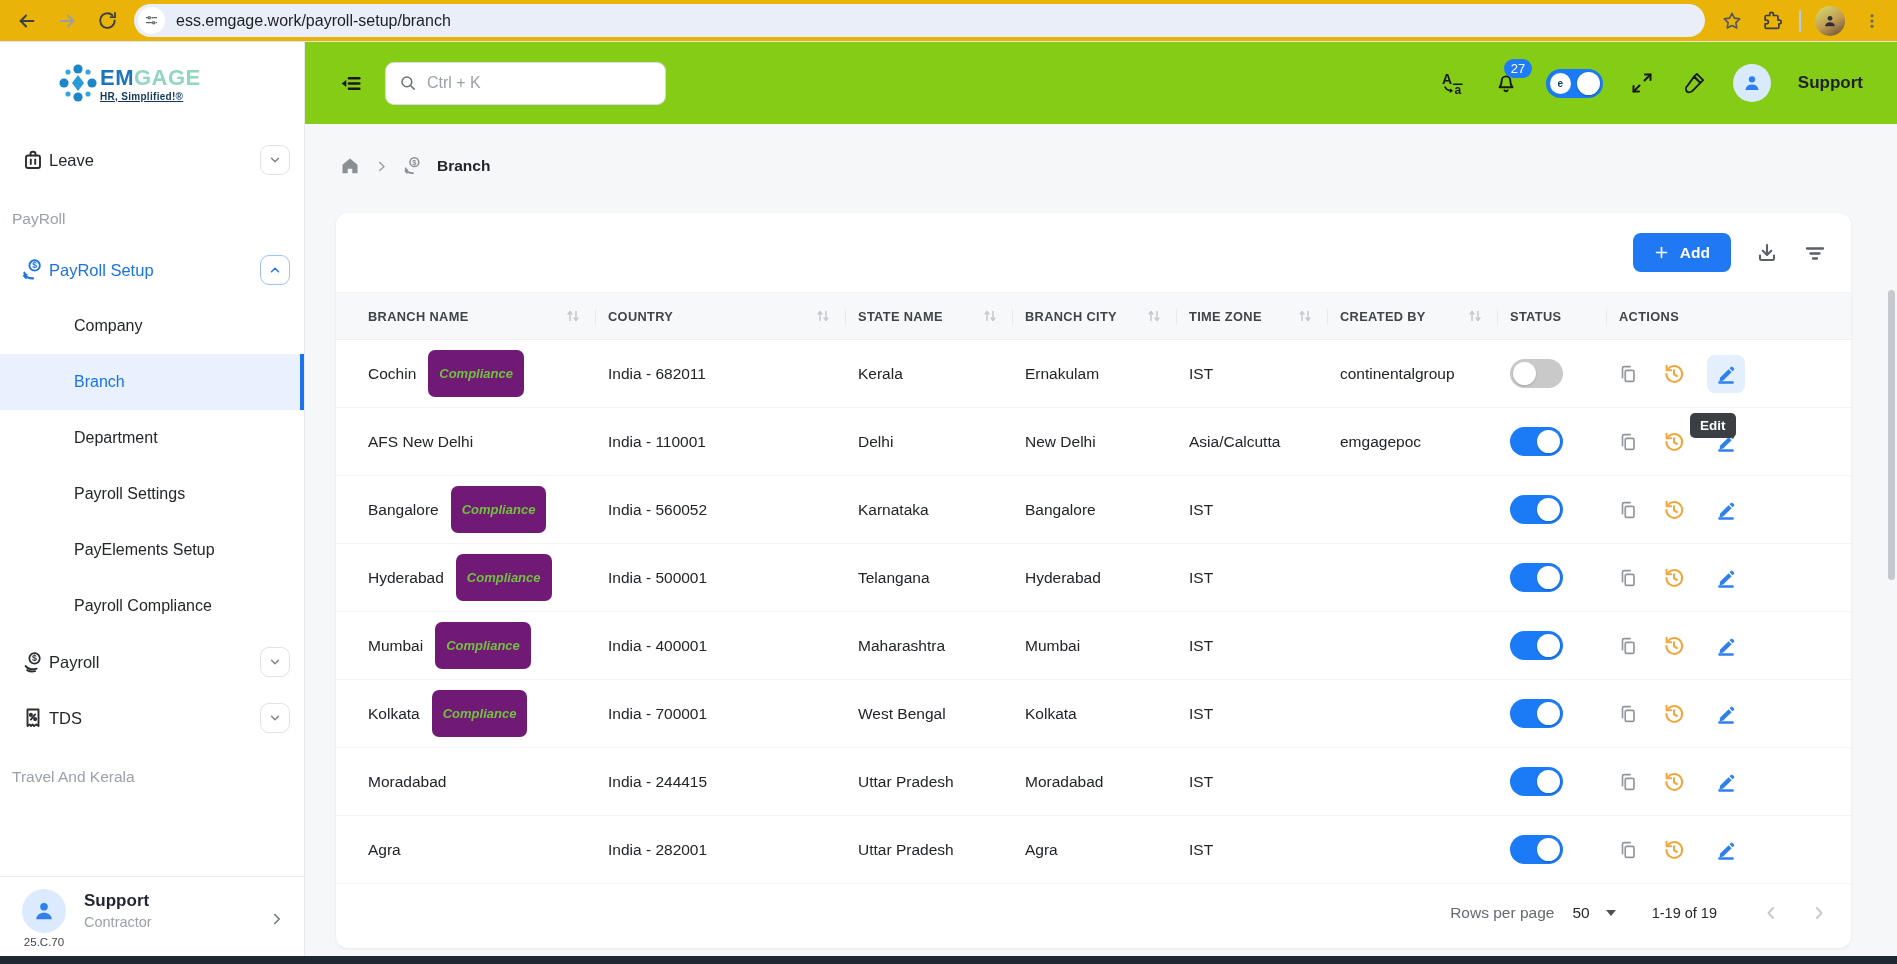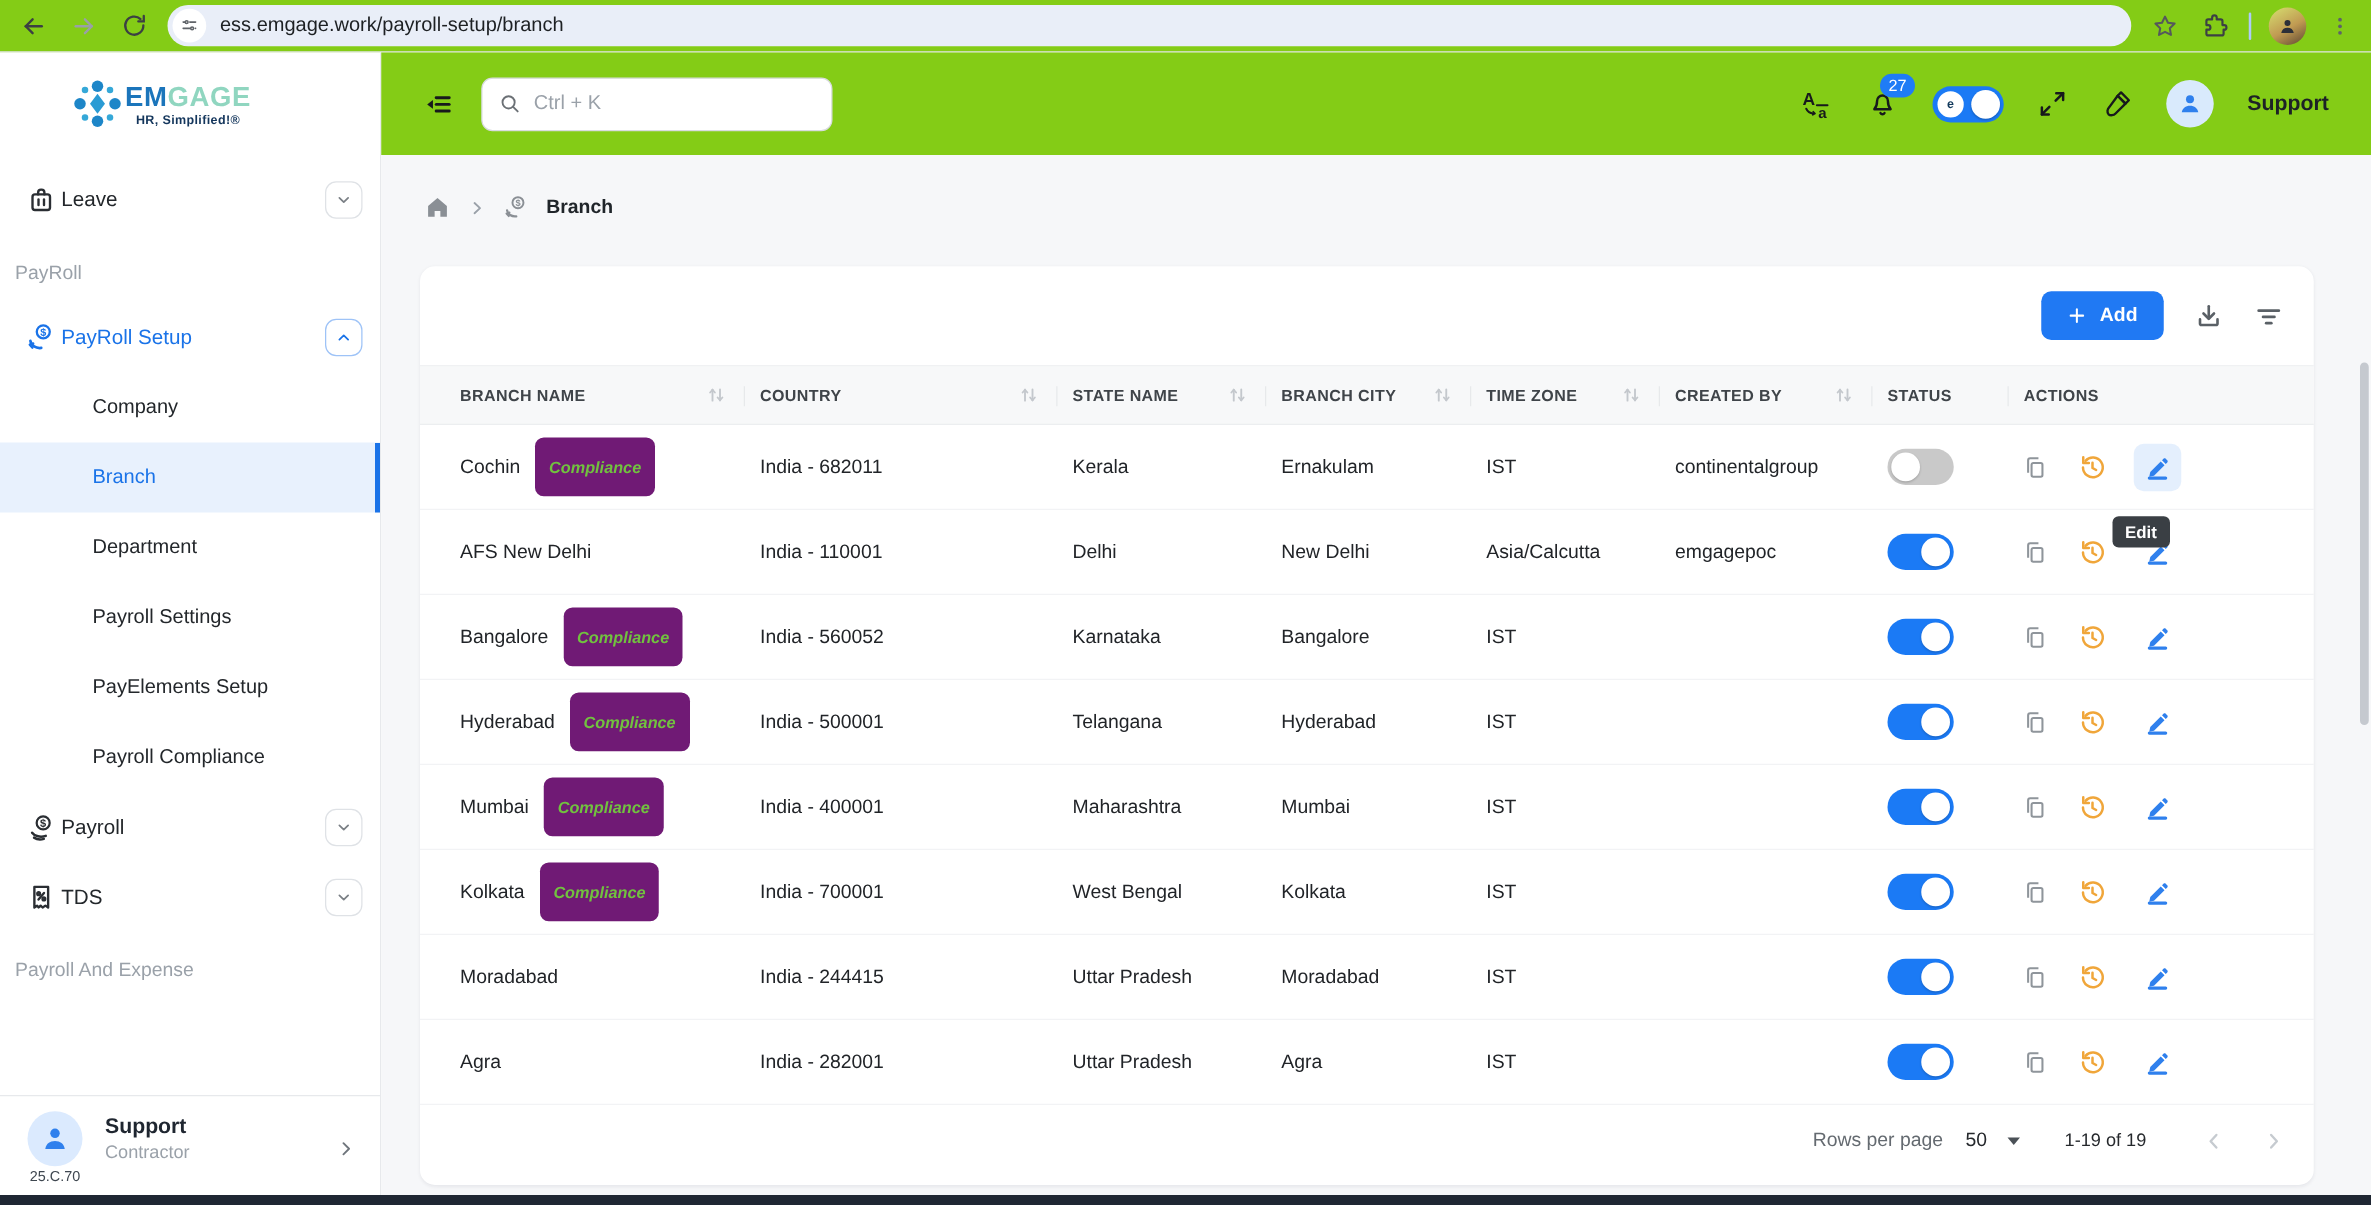--- a/index.html
+++ b/index.html
@@ -1,21 +1,21 @@
 <!DOCTYPE html>
 <html><head>
 <meta charset="utf-8">
 <style>
   * { margin:0; padding:0; box-sizing:border-box; }
   html,body { width:1897px; height:964px; overflow:hidden;
     font-family:"Liberation Sans","DejaVu Sans",sans-serif; background:#fff; }
   svg { display:block; }
 
   
-  .browser-bar { height:42px; background:#84cc16; border-bottom:1px solid #e1e3e8;
+  .browser-bar { height:42px; background:#eab308; border-bottom:1px solid #e1e3e8;
     display:flex; align-items:center; padding:0 12px 0 14px; gap:14px; }
   .chrome-btn { width:26px; height:26px; display:grid; place-items:center; cursor:pointer; }
   .url-pill { flex:1; height:33px; background:#e9eef8; border-radius:17px;
     display:flex; align-items:center; gap:11px; padding:0 14px 0 4px; }
   .site-chip { width:27px; height:27px; border-radius:50%; background:#fff; display:grid; place-items:center; }
   .url-text { font-size:16px; color:#1d2023; }
   .pf-sep { width:2px; height:22px; background:#aecbfa; border-radius:1px; }
   .profile-pic { width:30px; height:30px; border-radius:50%;
     background:linear-gradient(150deg,#d3d46b 10%,#c09a52 55%,#5c4632 100%);
     display:grid; place-items:center; overflow:hidden; }
@@ -24,21 +24,21 @@
   .app { display:flex; height:914px; }
   .bottom-strip { height:8px; background:#1f2733; }
 
   
   .sidebar { width:305px; background:#fff; border-right:1px solid #e7e9ec;
     display:flex; flex-direction:column; }
   .logo { height:82px; display:flex; align-items:center; gap:0; padding-left:56px; }
   .logo-text .brand { font-size:22px; font-weight:800; letter-spacing:.5px; }
   .logo-text .brand .p1 { color:#1b75bb; }
   .logo-text .brand .p2 { color:#90d6c0; }
-  .logo-text .tagline { font-size:10px; font-weight:700; color:#14365c; text-align:center; letter-spacing:.3px; }
+  .logo-text .tagline { font-size:10px; font-weight:700; color:#14365c; text-align:left; letter-spacing:.3px;text-decoration:underline; }
   nav { padding-top:8px; }
   .nav-item { height:56px; display:flex; align-items:center; gap:3px;
     padding:0 14px 0 20px; font-size:16.5px; color:#23272b; cursor:pointer; }
   .nav-item .nav-lbl { flex:1; }
   .nav-ic { width:26px; height:26px; display:grid; place-items:center; color:#2a2e33; }
   .chev-box { width:30px; height:30px; border:1px solid #dfe2e6; border-radius:9px;
     display:grid; place-items:center; color:#7b8086; background:#fff; }
   .nav-item.accent { color:#1a73e8; }
   .nav-item.accent .nav-ic { color:#1a73e8; }
   .nav-item.accent .chev-box { border-color:#9ec3f7; color:#1a73e8; }
@@ -282,21 +282,21 @@
               <circle cx="14.1" cy="13.1" r="1.1"></circle>
             </svg>
           </span>
           <span class="nav-lbl">TDS</span>
           <span class="chev-box">
             <svg width="14" height="14" viewBox="0 0 24 24" fill="none" stroke="currentColor" stroke-width="2.4" stroke-linecap="round" stroke-linejoin="round">
               <polyline points="6 9 12 15 18 9"></polyline>
             </svg>
           </span>
         </div>
-        <div class="nav-section">Payroll And Expense</div>
+        <div class="nav-section">Travel And Kerala</div>
       </nav>
 
     <div class="side-bottom">
       <div class="side-user">
         <span class="avatar-col">
           <span class="user-avatar">
             <svg width="26" height="26" viewBox="0 0 24 24" fill="#2f80ed">
                 <circle cx="12" cy="8" r="3.5"></circle>
                 <path d="M4.8 19.5c.7-3.8 3.3-5.8 7.2-5.8s6.5 2 7.2 5.8z"></path>
               </svg>

